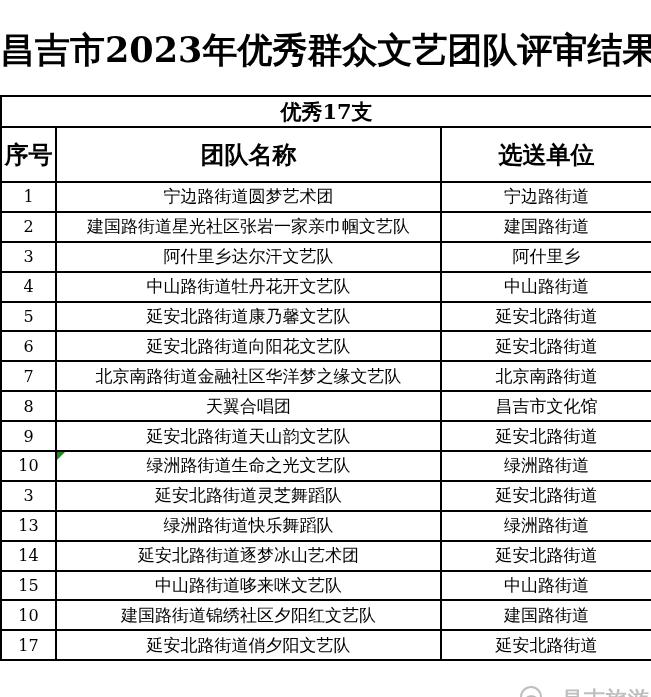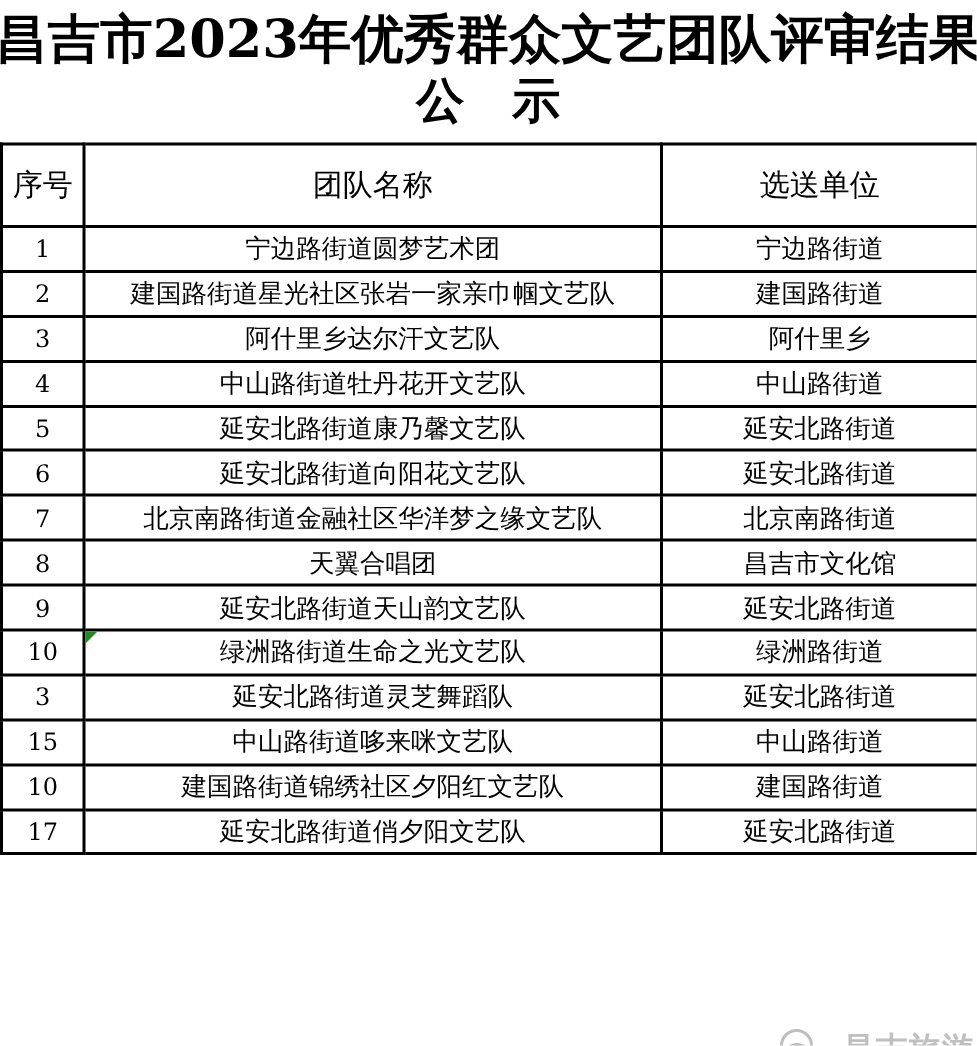--- a/index.html
+++ b/index.html
@@ -16,21 +16,21 @@
     color: #000000;
   }
   .page { width: 651px; height: 697px; position: relative; }
 
   
   .title-block {
     height: 95px;
     box-sizing: border-box;
     padding-top: 5px;
     display: flex;
-    flex-direction: column;
+    flex-direction: row;
     align-items: center;
     justify-content: flex-start;
     text-align: center;
   }
   .title-line1 {
     font-size: 35px;
     font-weight: bold;
     white-space: nowrap;
     line-height: 1.25;
   }
@@ -59,22 +59,22 @@
     overflow: hidden;
     white-space: nowrap;
   }
   .summary-row td {
     height: 29px;
     font-size: 21px;
     font-weight: bold;
   }
   .header-row th {
     height: 53px;
-    font-size: 20px;
-    font-weight: normal;
+    font-size: 24px;
+    font-weight: bold;
   }
   .data-row td {
     height: 27.9px;
     font-size: 17px;
     font-weight: normal;
   }
   .data-row td.c-no { font-size: 16px; }
 
   td.rel { position: relative; }
   .err-tri {
@@ -118,20 +118,23 @@
     <div class="title-line2">公　示</div>
   </div>
 
   <table class="result-table">
     <colgroup>
         <col class="w-no">
         <col class="w-team">
         <col class="w-unit">
       </colgroup>
     <tbody>
+      <tr class="summary-row">
+        <td colspan="3">优秀17支</td>
+      </tr>
       <tr class="header-row">
         <th>序号</th>
         <th>团队名称</th>
         <th>选送单位</th>
       </tr>
 
       <tr class="data-row">
         <td class="c-no">1</td>
         <td class="c-team">宁边路街道圆梦艺术团</td>
         <td class="c-unit">宁边路街道</td>
@@ -180,20 +183,30 @@
         <td class="c-no">10</td>
         <td class="c-team rel">
           <span class="err-tri"></span>
           <span>绿洲路街道生命之光文艺队</span>
         </td>
         <td class="c-unit">绿洲路街道</td>
       </tr>
       <tr class="data-row">
         <td class="c-no">3</td>
         <td class="c-team">延安北路街道灵芝舞蹈队</td>
+        <td class="c-unit">延安北路街道</td>
+      </tr>
+      <tr class="data-row">
+        <td class="c-no">13</td>
+        <td class="c-team">绿洲路街道快乐舞蹈队</td>
+        <td class="c-unit">绿洲路街道</td>
+      </tr>
+      <tr class="data-row">
+        <td class="c-no">14</td>
+        <td class="c-team">延安北路街道逐梦冰山艺术团</td>
         <td class="c-unit">延安北路街道</td>
       </tr>
       <tr class="data-row">
         <td class="c-no">15</td>
         <td class="c-team">中山路街道哆来咪文艺队</td>
         <td class="c-unit">中山路街道</td>
       </tr>
       <tr class="data-row">
         <td class="c-no">10</td>
         <td class="c-team">建国路街道锦绣社区夕阳红文艺队</td>

